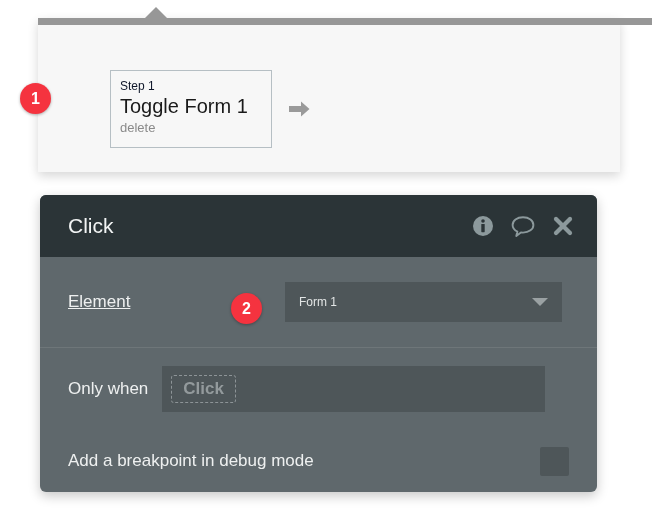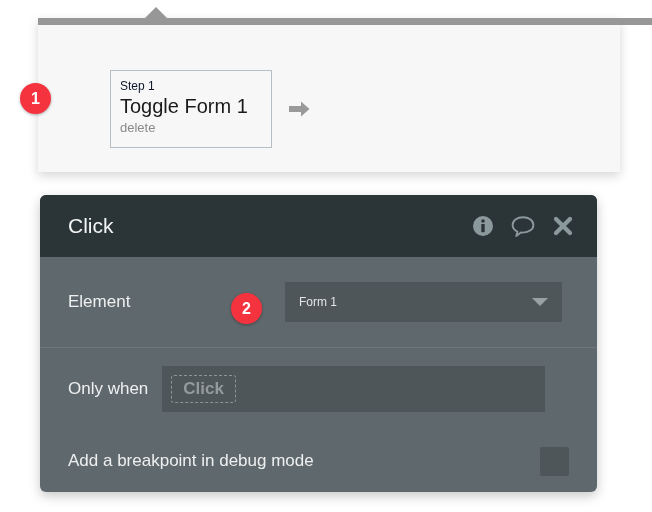--- a/index.html
+++ b/index.html
@@ -169,21 +169,21 @@
   }
   #row-breakpoint {
     height: 62px;
   }
   .row-label {
     font-size: 17px;
     color: #eef0f0;
   }
 
   
-  #element-label { width: 217px; }
+  #element-label { width: 217px; text-decoration: underline; }
   #element-dropdown {
     width: 277px;
     height: 40px;
     background: #4e5659;
     display: flex;
     align-items: center;
     padding: 0 14px;
     box-sizing: border-box;
   }
   #element-dropdown .dd-value {

